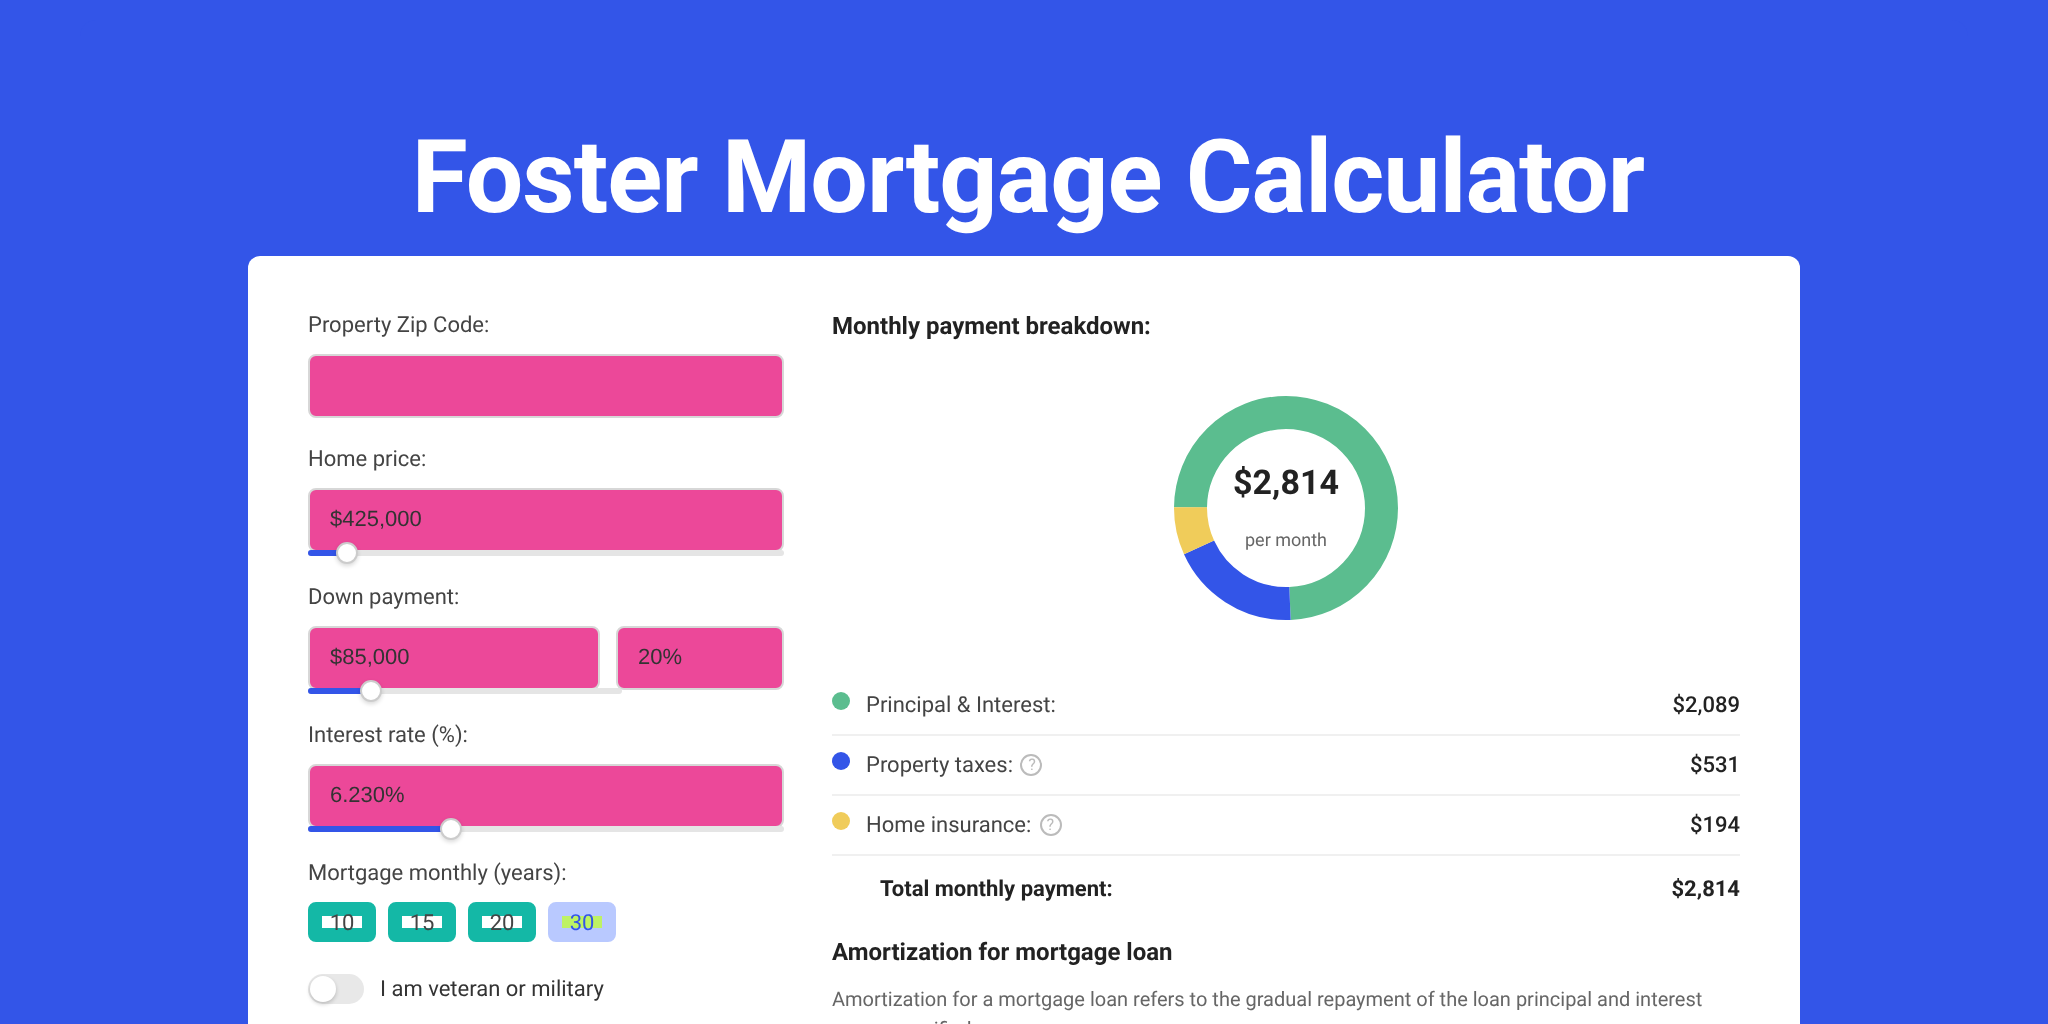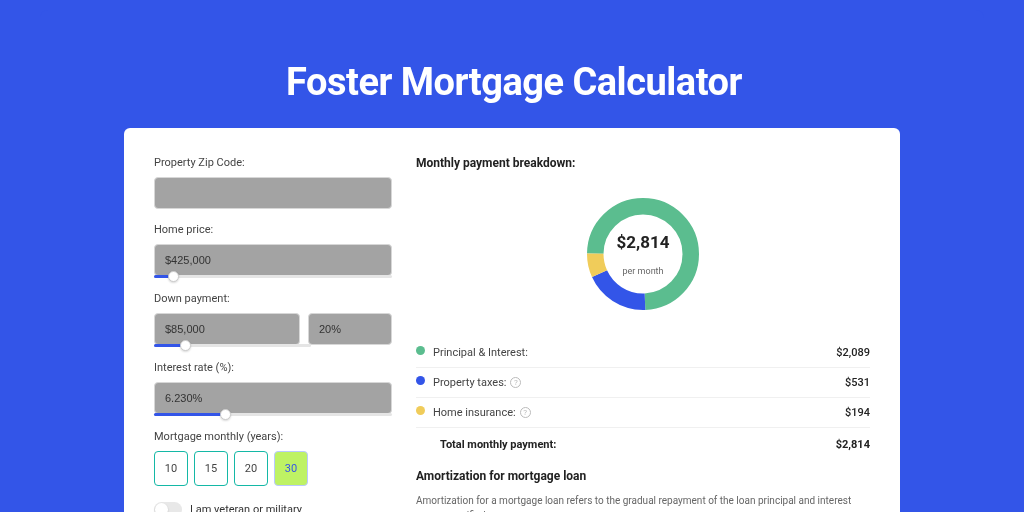--- a/index.html
+++ b/index.html
@@ -16,21 +16,21 @@
   top: 10px; left: 40px; right: 40px; bottom: -200px;
   background: #3355e8;
   border-radius: 8px;
 }
 .page-title {
   position: absolute;
   top: 60px;
   left: 4px; right: 0;
   text-align: center;
   color: #fff;
-  font-size: 38px;
+  font-size: 51px;
   font-weight: 700;
   letter-spacing: -0.5px;
 }
 .app-card {
   position: absolute;
   top: 128px;
   left: 124px;
   right: 124px;
   bottom: -200px;
   background: #fff;
@@ -51,21 +51,21 @@
   margin-bottom: 8px;
 }
 .text-input {
   width: 100%;
   height: 32px;
   border: 1px solid #d7d7d7;
   border-radius: 4px;
   padding: 0 10px;
   font-size: 11px;
   color: #333;
-  background: #a3a3a3;
+  background: #ec4899;
 }
 .field-block { margin-bottom: 14px; }
 .row-two { display: flex; gap: 8px; }
 .row-two .text-input:first-child { flex: 2; }
 .row-two .text-input:last-child { flex: 1; }
 .slider-track {
   height: 3px;
   background: #e5e5e5;
   border-radius: 2px;
   position: relative;
@@ -81,22 +81,22 @@
   position: absolute;
   top: -4px;
   width: 11px; height: 11px;
   background: #fff;
   border: 1px solid #ccc;
   border-radius: 50%;
   box-shadow: 0 1px 2px rgba(0,0,0,0.15);
 }
 .period-row { display: flex; gap: 6px; margin-top: 4px; }
 .period-btn {
-  width: 34px; height: 35px;
-  border: 1px solid #14b8a6;
+  width: 34px; height: 20px;
+  border: 7px solid #14b8a6;
   border-radius: 4px;
   background: #fff;
   font-size: 11px;
   color: #444;
   display: inline-flex;
   align-items: center;
   justify-content: center;
   cursor: pointer;
 }
 .period-btn.active {

